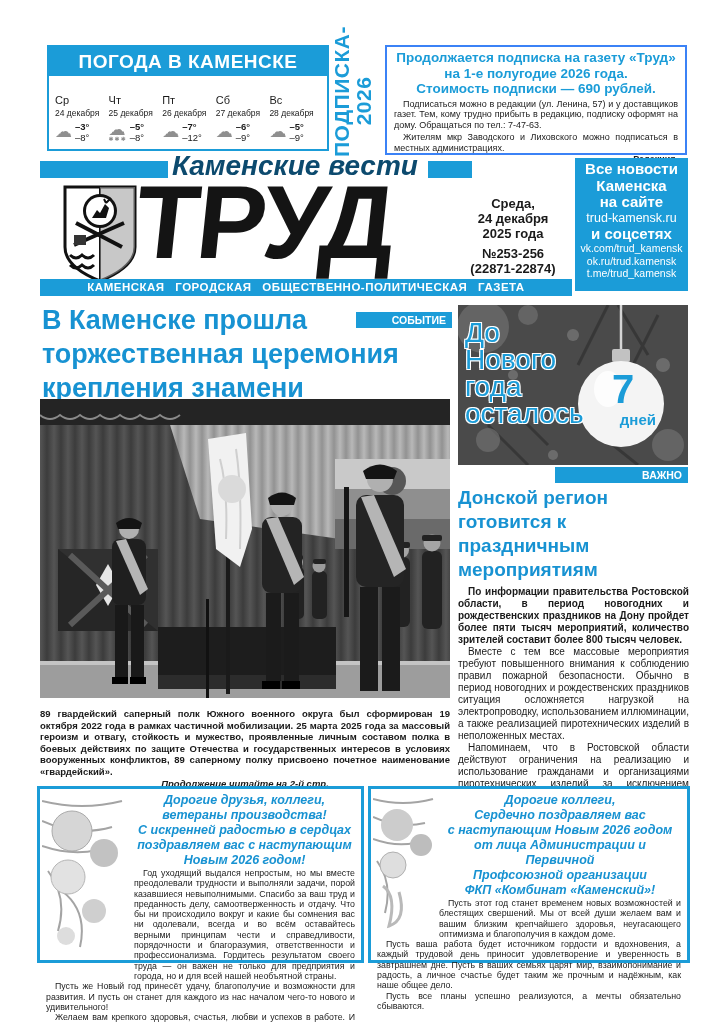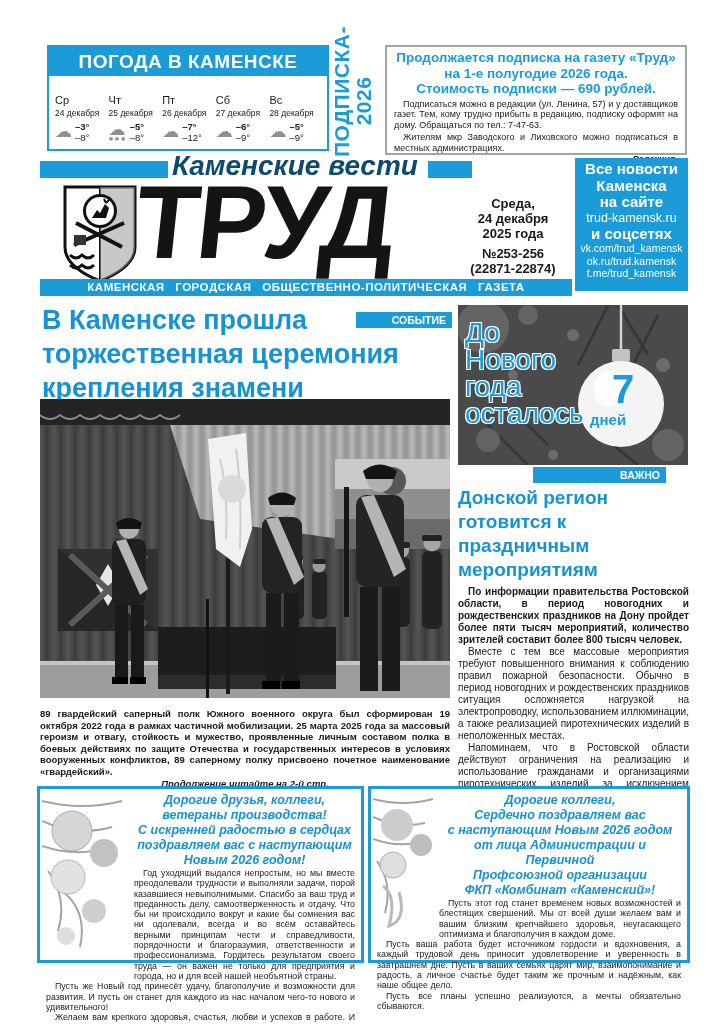--- a/index.html
+++ b/index.html
@@ -17,53 +17,53 @@
   .wrow{display:flex;align-items:center;}
   .cloud{font-size:17px;color:#8f8f8f;line-height:14px;margin-right:3px;}
   .snowdots{font-size:6px;color:#8f8f8f;letter-spacing:1px;display:block;line-height:4px;}
   .temps{font-size:9.5px;line-height:11px;}
   .temps .hi{font-weight:bold;}
 
   
   .podpiska{left:331px;top:157px;width:112px;height:46px;transform:rotate(-90deg);transform-origin:0 0;color:#1b9cd8;font-weight:bold;font-size:21px;line-height:22px;text-align:center;letter-spacing:.5px;}
 
   
-  .subbox{left:385px;top:45px;width:302px;height:110px;border:2px solid #a3a3a3;padding:3px 7px;}
+  .subbox{left:385px;top:45px;width:302px;height:110px;border:2px solid #3b82f6;padding:3px 7px;}
   .subbox .h{color:#1b9cd8;font-weight:bold;font-size:13.5px;line-height:15.5px;text-align:center;}
   .subbox p{margin:2px 0 0;font-size:9px;line-height:10.5px;text-align:justify;text-indent:9px;}
   .subbox .sig{text-align:right;font-weight:bold;font-size:9px;margin-top:1px;}
 
   
   .bar{background:#1b9cd8;}
   .overtitle{left:172px;top:150px;color:#0c4a6e;font-weight:bold;font-style:italic;font-size:28px;}
   .newsbox{left:575px;top:158px;width:113px;height:133px;background:#1b9cd8;color:#fff;text-align:center;padding-top:3px;}
   .newsbox .b15{font-weight:bold;font-size:15px;line-height:16.5px;}
   .newsbox .r13{font-size:12.5px;line-height:15px;}
   .newsbox .r10{font-size:10.5px;line-height:12.5px;}
   .trud{left:136px;top:168px;width:322px;font-size:104px;line-height:108px;font-weight:800;color:#141414;transform:skewX(-6deg);letter-spacing:-2px;}
   .dateblock{left:455px;top:196px;width:116px;text-align:center;font-weight:bold;font-size:13px;line-height:15px;}
   .issueblock{left:452px;top:246px;width:122px;text-align:center;font-weight:bold;font-size:13px;line-height:15px;}
   .subtitleband{left:40px;top:279px;width:532px;height:17px;background:#1b9cd8;color:#fff;font-weight:bold;font-size:11.5px;line-height:17px;text-align:center;letter-spacing:.5px;word-spacing:7px;}
 
   
   .mainhead{left:42px;top:303px;width:412px;color:#1792d2;font-weight:bold;font-size:27px;line-height:34px;}
   .tag{background:#1b9cd8;color:#fff;font-weight:bold;font-size:10.5px;line-height:16px;height:16px;text-align:right;padding:0 6px;}
   .tag-event{left:356px;top:312px;width:96px;}
-  .tag-important{left:533px;top:467px;width:133px;}
+  .tag-important{left:555px;top:467px;width:133px;}
 
   
   .photo{left:40px;top:399px;width:410px;height:299px;}
   .caption{left:40px;top:708px;width:410px;font-weight:bold;font-size:9.5px;line-height:11.5px;text-align:justify;}
   .continuation{text-align:center;font-style:italic;font-weight:bold;font-size:9.5px;margin-top:1px;}
 
   
   .countdown{left:458px;top:305px;width:230px;height:160px;overflow:hidden;}
   .cd-lines{position:absolute;left:7px;top:14px;color:#1b9cd8;font-weight:normal;font-size:28px;line-height:27px;text-shadow:-1px -1px 0 #fff,1px -1px 0 #fff,-1px 1px 0 #fff,1px 1px 0 #fff;}
   .cd-num{position:absolute;left:132px;top:62px;width:66px;text-align:center;color:#1b9cd8;font-weight:bold;font-size:40px;}
-  .cd-unit{position:absolute;left:132px;top:106px;width:66px;text-align:left;color:#1b9cd8;font-weight:bold;font-size:15px;}
+  .cd-unit{position:absolute;left:132px;top:106px;width:66px;text-align:right;color:#1b9cd8;font-weight:bold;font-size:15px;}
 
   
   .imp{left:458px;top:486px;width:231px;}
   .imp .h{color:#1792d2;font-weight:bold;font-size:19px;line-height:24px;margin-bottom:4px;}
   .imp .lead{font-weight:bold;font-size:10px;line-height:12px;text-align:justify;margin:0;}
   .imp p{margin:0;font-size:10px;line-height:12px;text-align:justify;text-indent:10px;}
   .imp .sig{text-align:right;font-weight:bold;font-size:10.5px;margin-top:2px;}
 
   
   .greet{border:3px solid #1b9cd8;padding:4px 6px 3px;background:#fff;}

